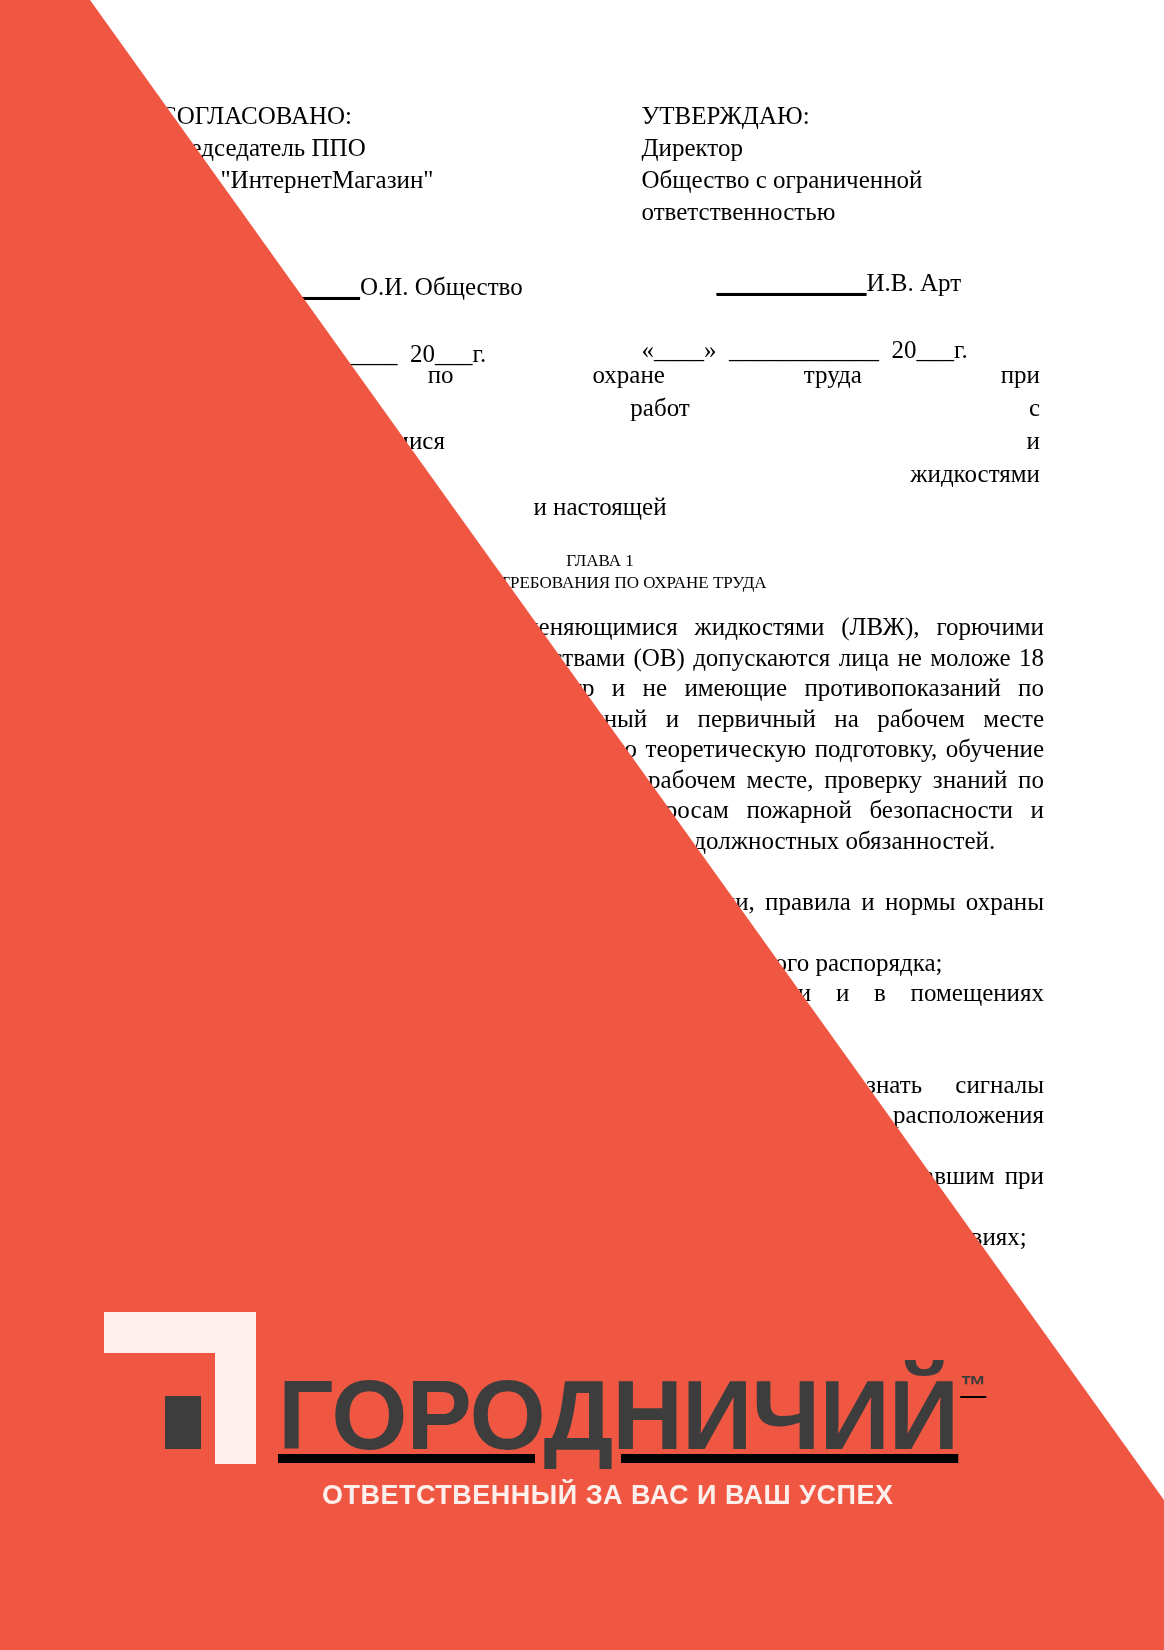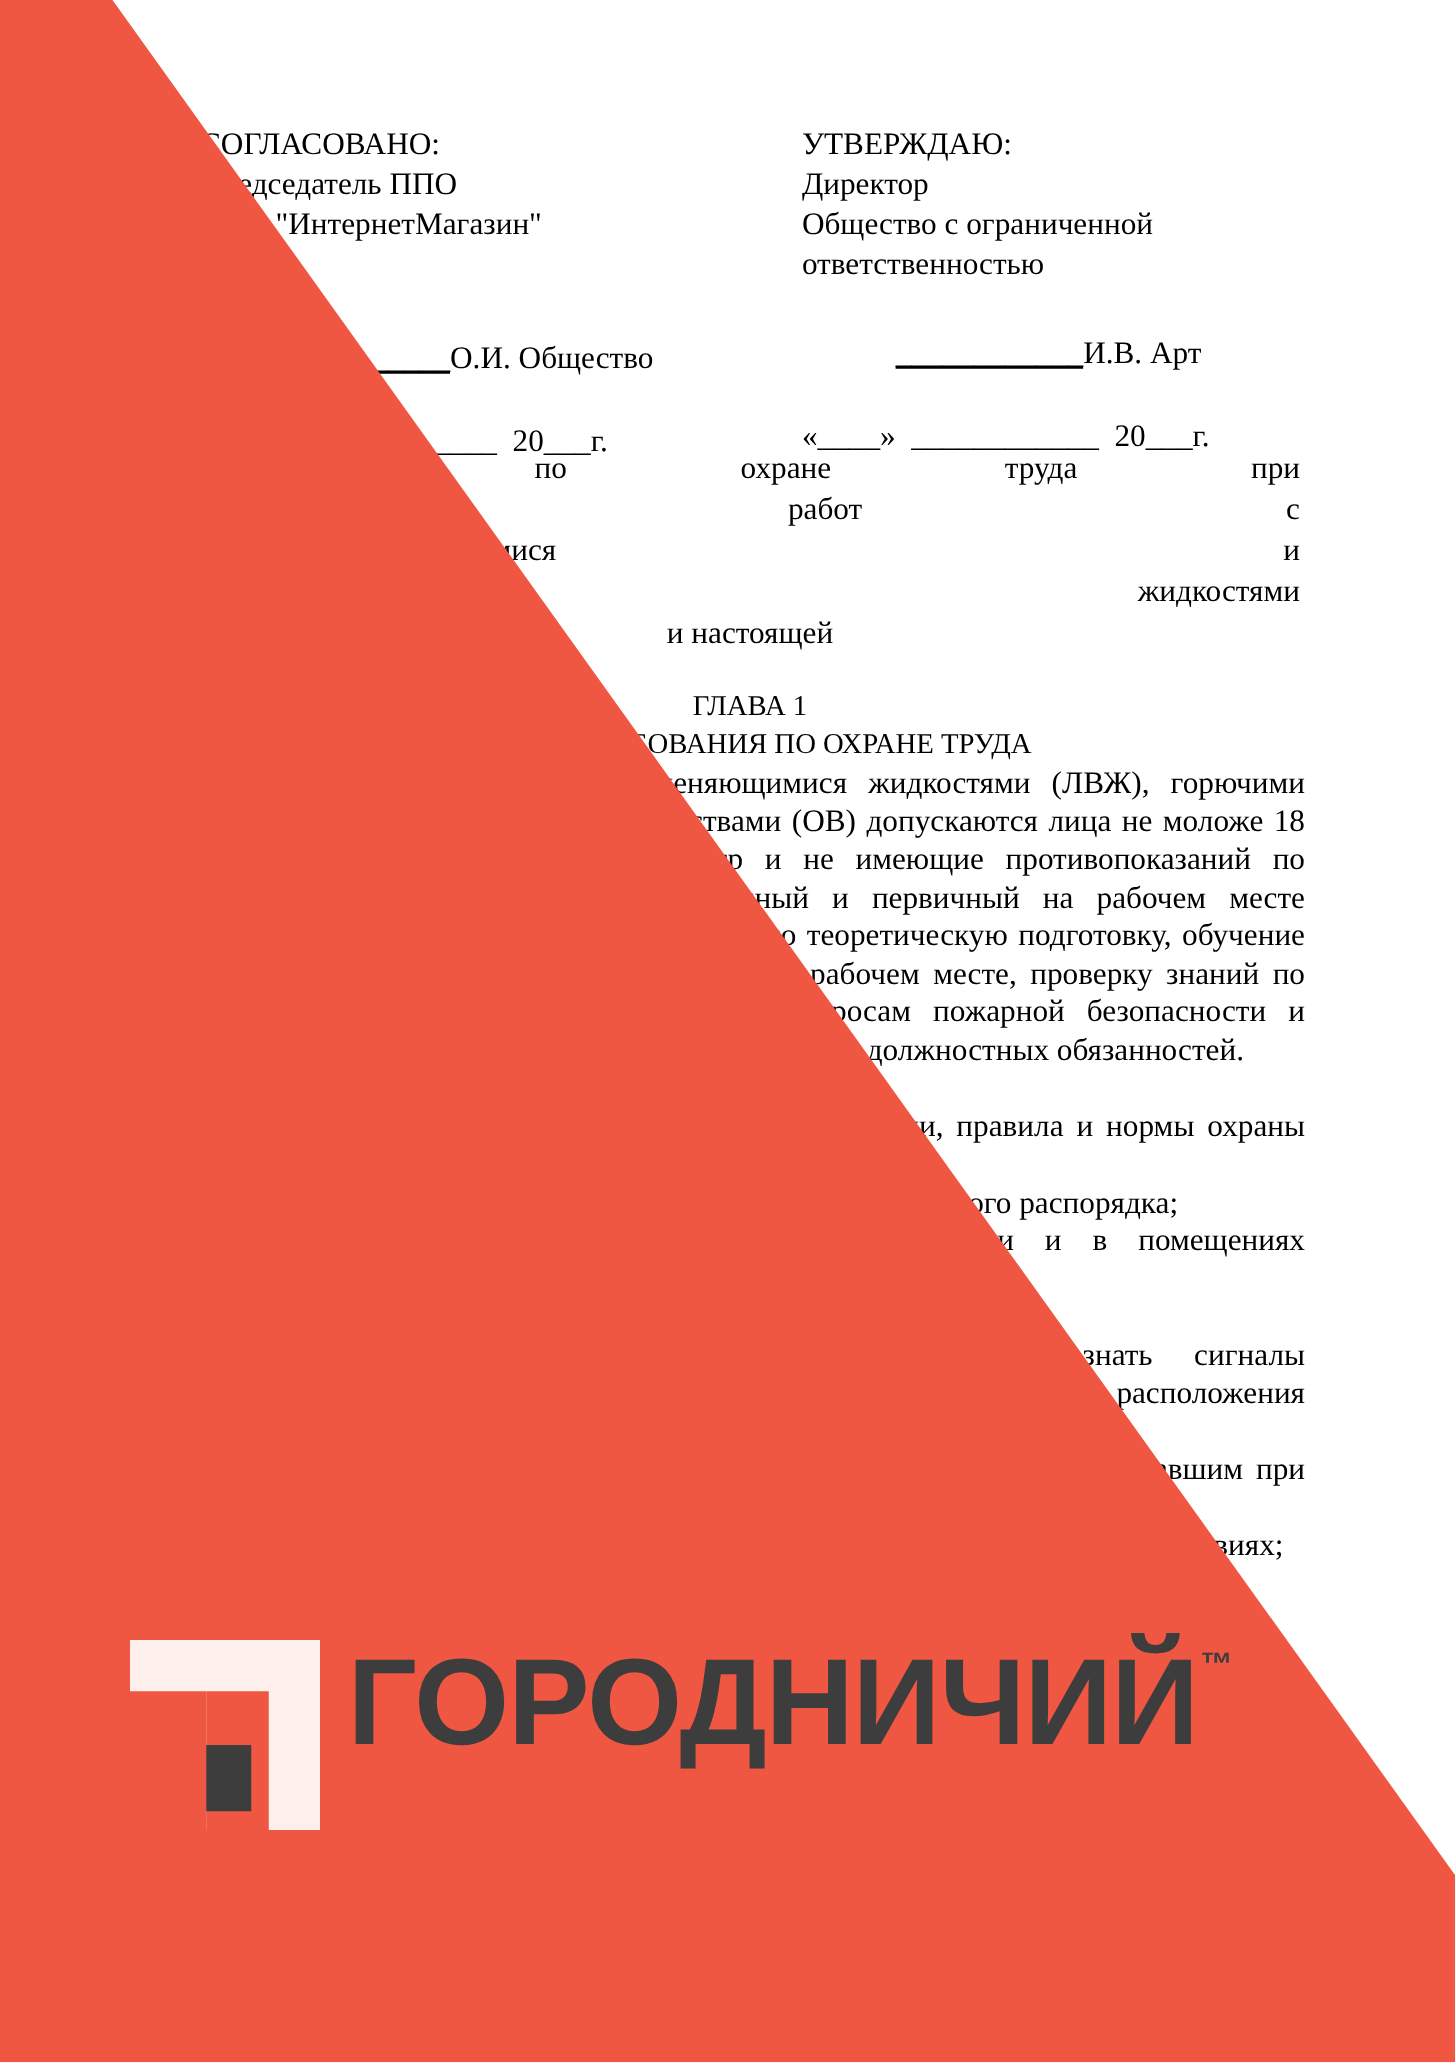--- a/index.html
+++ b/index.html
@@ -78,21 +78,21 @@
     text-align-last: justify;
   }
 
   
   .chapter {
     position: absolute;
     top: 550px;
     left: 160px;
     width: 880px;
     text-align: center;
-    font-size: 23px;
+    font-size: 17px;
     line-height: 1.3;
   }
 
   
   .body-text {
     position: absolute;
     top: 612px;
     left: 160px;
     width: 884px;
     font-size: 25px;
@@ -122,20 +122,22 @@
   .logo {
     position: absolute;
     left: 104px;
     top: 1312px;
     z-index: 6;
     display: flex;
     flex-direction: column;
   }
   .logo-row {
     display: flex;
+    align-items: flex-end;
+    text-decoration: underline;
   }
   .logo-mark {
     width: 152px;
     height: 152px;
     position: relative;
     flex: 0 0 auto;
   }
   .logo-mark .m-outer {
     position: absolute;
     left: 0; top: 0;
@@ -280,15 +282,16 @@
         <div class="m-notch"></div>
         <div class="m-inner-hole"></div>
         <div class="m-bottomgap"></div>
         <div class="m-dot"></div>
       </div>
       <div class="logo-word">
         <span class="word">ГОРОДНИЧИЙ</span>
         <span class="tm">™</span>
       </div>
     </div>
+    <div class="logo-tagline">ОТВЕТСТВЕННЫЙ ЗА ВАС И ВАШ УСПЕХ</div>
   </div>
 
 </div>
 
 </body></html>

